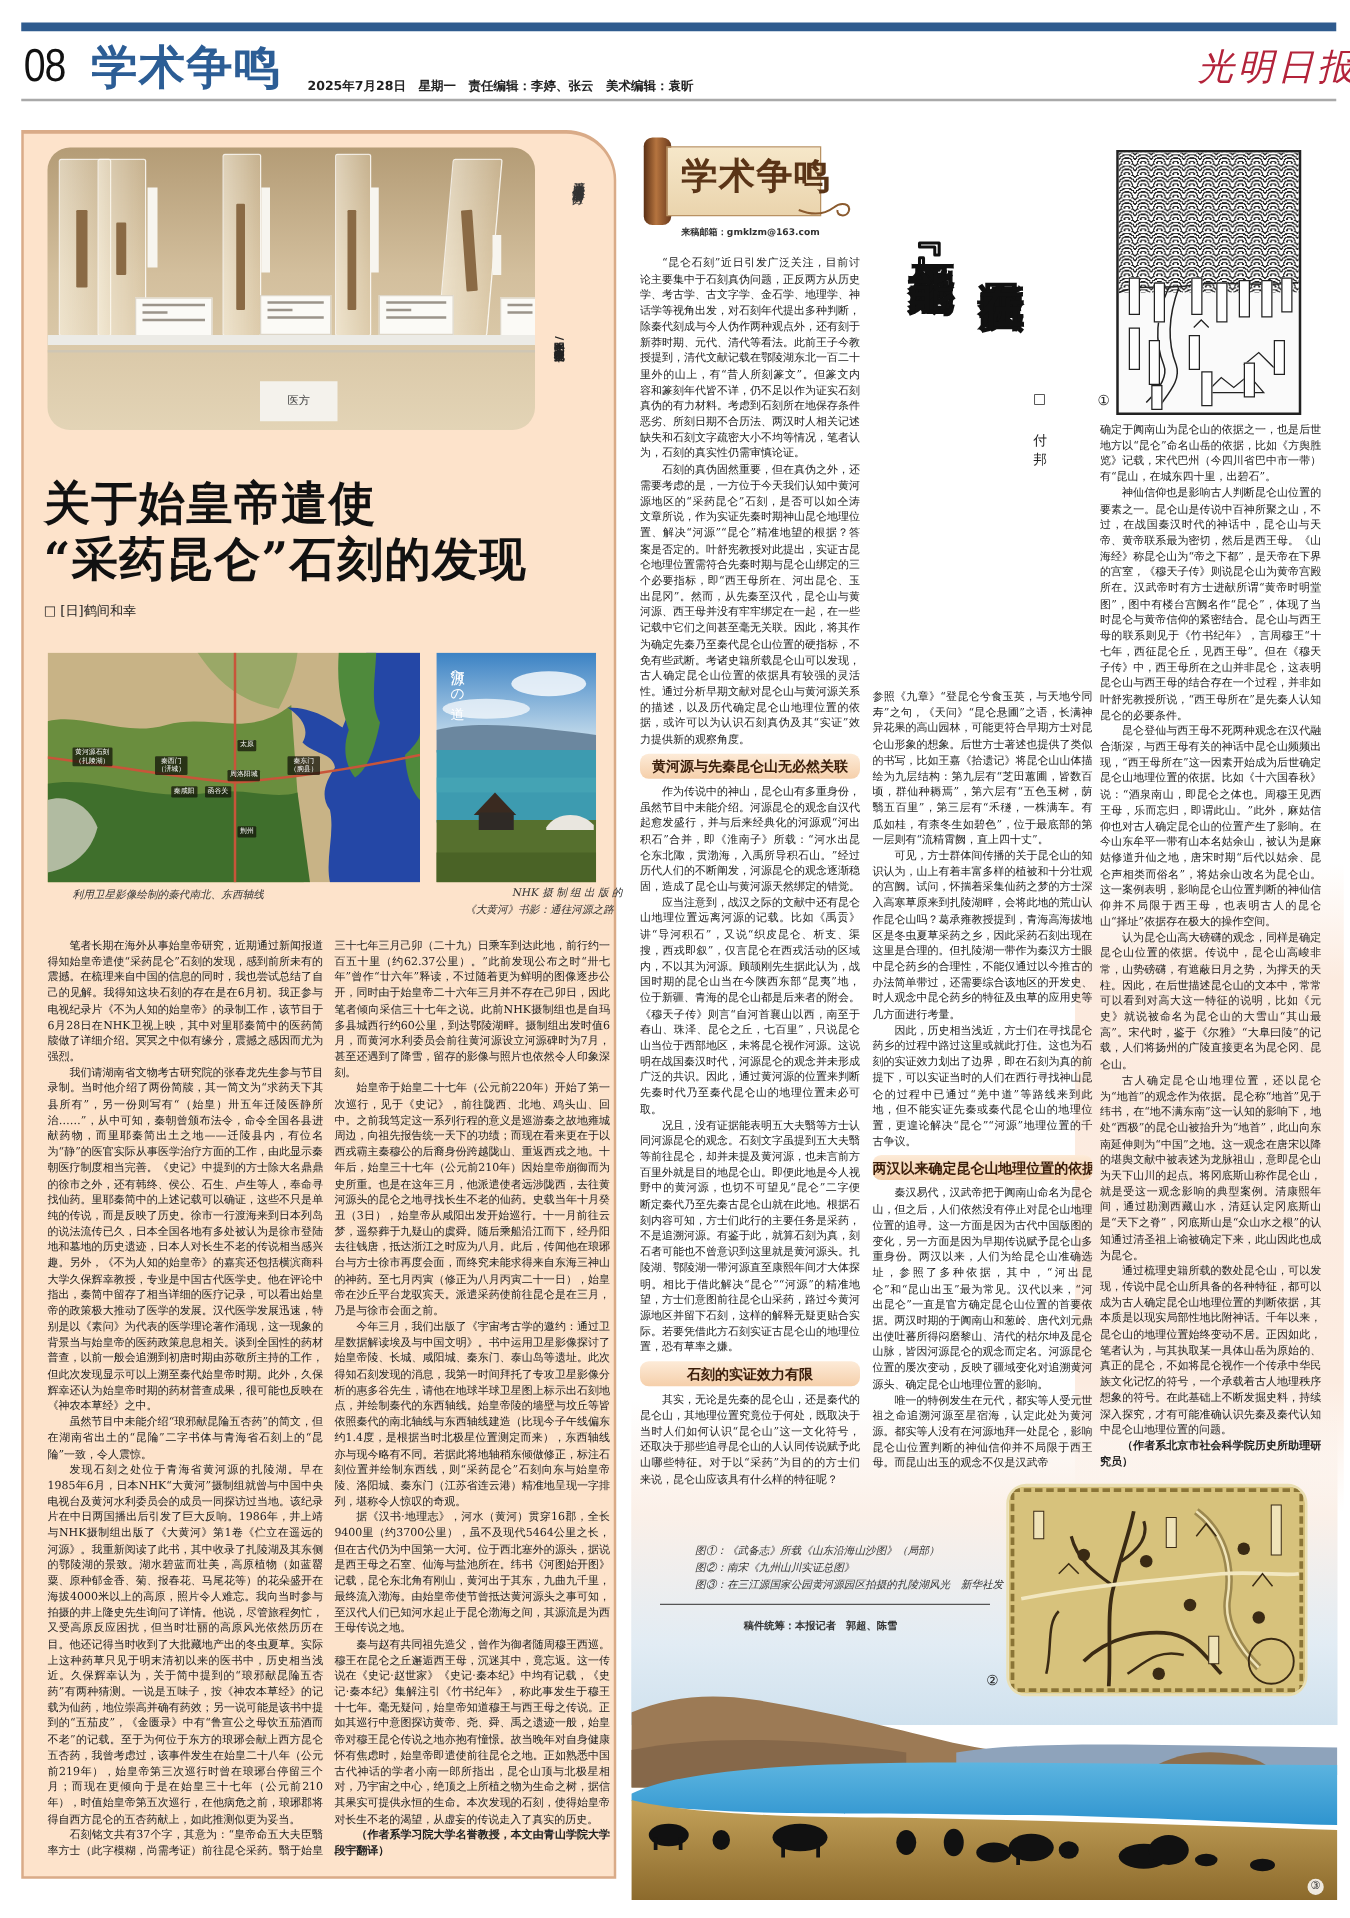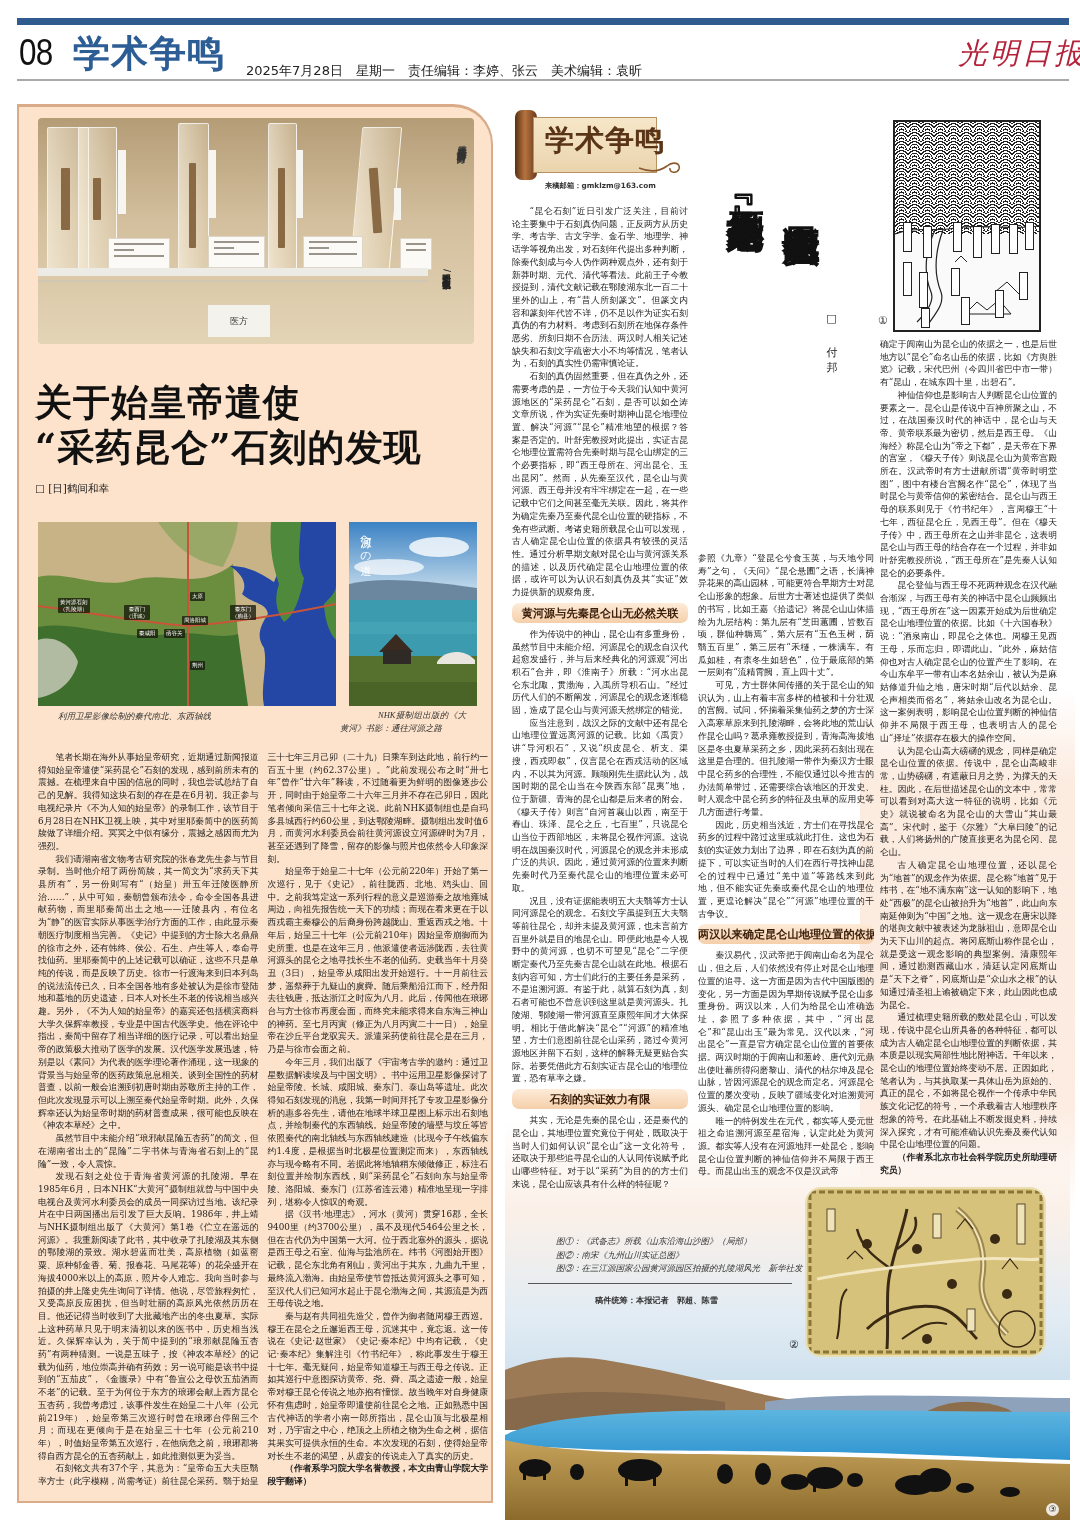--- a/index.html
+++ b/index.html
@@ -3,27 +3,27 @@
 <meta charset="utf-8">
 <style>
   html,body{margin:0;padding:0;}
   body{width:1080px;height:1534px;position:relative;overflow:hidden;background:#ffffff;
        font-family:"DejaVu Serif","Liberation Serif",serif;color:#222;}
   .abs{position:absolute;}
   
   .topbar{left:17px;top:18px;width:1052px;height:7px;background:#2f5b8e;}
   .pgnum{left:19px;top:33px;font-family:"Liberation Sans","DejaVu Sans",sans-serif;font-size:37px;line-height:40px;color:#111;letter-spacing:-1px;transform:scaleX(.85);transform-origin:left top;}
   .section-title{left:73px;top:33px;font-size:37px;line-height:40px;font-weight:bold;color:#2c5d95;letter-spacing:1px;}
-  .meta{left:246px;top:62px;font-family:"DejaVu Sans",sans-serif;font-size:13px;font-weight:normal;color:#222;white-space:nowrap;}
+  .meta{left:246px;top:62px;font-family:"DejaVu Sans",sans-serif;font-size:10px;font-weight:bold;color:#222;white-space:nowrap;}
   .masthead{left:958px;top:33px;font-size:29px;line-height:40px;color:#b3233a;font-style:italic;letter-spacing:3px;white-space:nowrap;}
   .hrule{left:17px;top:79px;width:1052px;height:2px;background:#a9a9a9;}
 
   
   .panel{left:17px;top:104px;width:472px;height:1394px;background:#fde3cb;border:2px solid #d9ab88;border-top-width:3px;border-top-right-radius:40px;}
-  .photo1{left:38px;top:118px;width:436px;height:226px;border-radius:4px;overflow:hidden;
+  .photo1{left:38px;top:118px;width:390px;height:226px;border-radius:18px;overflow:hidden;
           background:linear-gradient(180deg,#b49c76 0%,#d3bf9d 45%,#e3d4b6 100%);}
   .slab{position:absolute;background:linear-gradient(90deg,rgba(255,250,236,.55),rgba(228,212,182,.35));border:1px solid rgba(255,255,255,.7);border-radius:2px;}
   .strip{position:absolute;background:#8a6a45;border-radius:1px;}
   .card{position:absolute;background:#fbfaf6;border:1px solid #ddd6c8;}
   .card i{display:block;height:2px;background:#9b948a;margin:4px 5px 0 5px;}
   .vcard{position:absolute;background:#f7f5ef;}
   .shelf{position:absolute;left:0;width:390px;background:#ecebe6;}
   .ex-label{position:absolute;left:170px;top:187px;width:62px;height:32px;background:#f4f2ec;font-size:9px;line-height:32px;text-align:center;color:#444;}
   .vcap{writing-mode:vertical-rl;font-style:italic;letter-spacing:.5px;}
   .cap1{left:454px;top:138px;font-size:9px;color:#333;}
@@ -166,21 +166,21 @@
     <rect y="100" width="128" height="12" fill="#4aa9b8" opacity=".6"></rect>
     <rect y="134" width="128" height="50" fill="#56702e"></rect>
     <rect y="160" width="128" height="24" fill="#4a6326"></rect>
     <path d="M30,130 L47,112 L64,130 Z" fill="#3a2a20"></path>
     <rect x="34" y="128" width="28" height="14" fill="#2f2a26"></rect>
     <path d="M88,140 C95,128 115,126 126,138 L126,142 L88,142 Z" fill="#e9e6df"></path>
   </svg>
   <div class="nhk-title">河源への道</div>
 </div>
 <div class="abs smallcap" style="left:58px;top:710px;text-align:right;">利用卫星影像绘制的秦代南北、东西轴线</div>
-<div class="abs smallcap" style="left:340px;top:709px;width:126px;text-indent:38px;text-align:justify;font-family:Liberation Serif, serif;">NHK摄制组出版的《大黄河》书影：通往河源之路</div>
+<div class="abs smallcap" style="left:372px;top:709px;width:126px;text-indent:38px;text-align:justify;">NHK摄制组出版的《大黄河》书影：通往河源之路</div>
 
 <div class="abs lbody txt">
   <p>笔者长期在海外从事始皇帝研究，近期通过新闻报道得知始皇帝遣使“采药昆仑”石刻的发现，感到前所未有的震撼。在梳理来自中国的信息的同时，我也尝试总结了自己的见解。我得知这块石刻的存在是在6月初。我正参与电视纪录片《不为人知的始皇帝》的录制工作，该节目于6月28日在NHK卫视上映，其中对里耶秦简中的医药简牍做了详细介绍。冥冥之中似有缘分，震撼之感因而尤为强烈。</p>
   <p>我们请湖南省文物考古研究院的张春龙先生参与节目录制。当时他介绍了两份简牍，其一简文为“求药天下其县所有”，另一份则写有“（始皇）卅五年迁陵医静所治……”，从中可知，秦朝曾颁布法令，命令全国各县进献药物，而里耶秦简出土之地——迁陵县内，有位名为“静”的医官实际从事医学治疗方面的工作，由此显示秦朝医疗制度相当完善。《史记》中提到的方士除大名鼎鼎的徐市之外，还有韩终、侯公、石生、卢生等人，奉命寻找仙药。里耶秦简中的上述记载可以确证，这些不只是单纯的传说，而是反映了历史。徐市一行渡海来到日本列岛的说法流传已久，日本全国各地有多处被认为是徐市登陆地和墓地的历史遗迹，日本人对长生不老的传说相当感兴趣。另外，《不为人知的始皇帝》的嘉宾还包括横滨商科大学久保辉幸教授，专业是中国古代医学史。他在评论中指出，秦简中留存了相当详细的医疗记录，可以看出始皇帝的政策极大推动了医学的发展。汉代医学发展迅速，特别是以《素问》为代表的医学理论著作涌现，这一现象的背景当与始皇帝的医药政策息息相关。谈到全国性的药材普查，以前一般会追溯到初唐时期由苏敬所主持的工作，但此次发现显示可以上溯至秦代始皇帝时期。此外，久保辉幸还认为始皇帝时期的药材普查成果，很可能也反映在《神农本草经》之中。</p>
   <p>虽然节目中未能介绍“琅邪献昆陯五杏药”的简文，但在湖南省出土的“昆陯”二字书体与青海省石刻上的“昆陯”一致，令人震惊。</p>
   <p>发现石刻之处位于青海省黄河源的扎陵湖。早在1985年6月，日本NHK“大黄河”摄制组就曾与中国中央电视台及黄河水利委员会的成员一同探访过当地。该纪录片在中日两国播出后引发了巨大反响。1986年，井上靖与NHK摄制组出版了《大黄河》第1卷《伫立在遥远的河源》。我重新阅读了此书，其中收录了扎陵湖及其东侧的鄂陵湖的景致。湖水碧蓝而壮美，高原植物（如蓝罂粟、原种郁金香、菊、报春花、马尾花等）的花朵盛开在海拔4000米以上的高原，照片令人难忘。我向当时参与拍摄的井上隆史先生询问了详情。他说，尽管旅程匆忙，又受高原反应困扰，但当时壮丽的高原风光依然历历在目。他还记得当时收到了大批藏地产出的冬虫夏草。实际上这种药草只见于明末清初以来的医书中，历史相当浅近。久保辉幸认为，关于简中提到的“琅邪献昆陯五杏药”有两种猜测。一说是五味子，按《神农本草经》的记载为仙药，地位崇高并确有药效；另一说可能是该书中提到的“五茄皮”，《金匮录》中有“鲁宣公之母饮五茄酒而不老”的记载。至于为何位于东方的琅琊会献上西方昆仑五杏药，我曾考虑过，该事件发生在始皇二十八年（公元前219年），始皇帝第三次巡行时曾在琅琊台停留三个月；而现在更倾向于是在始皇三十七年（公元前210年），时值始皇帝第五次巡行，在他病危之前，琅琊郡将得自西方昆仑的五杏药献上，如此推测似更为妥当。</p>
   <p>石刻铭文共有37个字，其意为：“皇帝命五大夫臣翳率方士（此字模糊，尚需考证）前往昆仑采药。翳于始皇三十七年三月己卯（二十九）日乘车到达此地，前行约一百五十里（约62.37公里）。”此前发现公布之时“卅七年”曾作“廿六年”释读，不过随着更为鲜明的图像逐步公开，同时由于始皇帝二十六年三月并不存在己卯日，因此笔者倾向采信三十七年之说。此前NHK摄制组也是自玛多县城西行约60公里，到达鄂陵湖畔。摄制组出发时值6月，而黄河水利委员会前往黄河源设立河源碑时为7月，甚至还遇到了降雪，留存的影像与照片也依然令人印象深刻。</p>
   <p>始皇帝于始皇二十七年（公元前220年）开始了第一次巡行，见于《史记》，前往陇西、北地、鸡头山、回中。之前我笃定这一系列行程的意义是巡游秦之故地雍城周边，向祖先报告统一天下的功绩；而现在看来更在于以西戎霸主秦穆公的后裔身份跨越陇山、重返西戎之地。十年后，始皇三十七年（公元前210年）因始皇帝崩御而为史所重。也是在这年三月，他派遣使者远涉陇西，去往黄河源头的昆仑之地寻找长生不老的仙药。史载当年十月癸丑（3日），始皇帝从咸阳出发开始巡行。十一月前往云梦，遥祭葬于九疑山的虞舜。随后乘船沿江而下，经丹阳去往钱唐，抵达浙江之时应为八月。此后，传闻他在琅琊台与方士徐市再度会面，而终究未能求得来自东海三神山的神药。至七月丙寅（修正为八月丙寅二十一日），始皇帝在沙丘平台龙驭宾天。派遣采药使前往昆仑是在三月，乃是与徐市会面之前。</p>
   <p>今年三月，我们出版了《宇宙考古学的邀约：通过卫星数据解读埃及与中国文明》。书中运用卫星影像探讨了始皇帝陵、长城、咸阳城、秦东门、泰山岛等遗址。此次得知石刻发现的消息，我第一时间拜托了专攻卫星影像分析的惠多谷先生，请他在地球半球卫星图上标示出石刻地点，并绘制秦代的东西轴线。始皇帝陵的墙壁与坟丘等皆依照秦代的南北轴线与东西轴线建造（比现今子午线偏东约1.4度，是根据当时北极星位置测定而来），东西轴线亦与现今略有不同。若据此将地轴稍东倾做修正，标注石刻位置并绘制东西线，则“采药昆仑”石刻向东与始皇帝陵、洛阳城、秦东门（江苏省连云港）精准地呈现一字排列，堪称令人惊叹的奇观。</p>
   <p>据《汉书·地理志》，河水（黄河）贯穿16郡，全长9400里（约3700公里），虽不及现代5464公里之长，但在古代仍为中国第一大河。位于西北塞外的源头，据说是西王母之石室、仙海与盐池所在。纬书《河图始开图》记载，昆仑东北角有刚山，黄河出于其东，九曲九千里，最终流入渤海。由始皇帝使节曾抵达黄河源头之事可知，至汉代人们已知河水起止于昆仑渤海之间，其源流是为西王母传说之地。</p>

